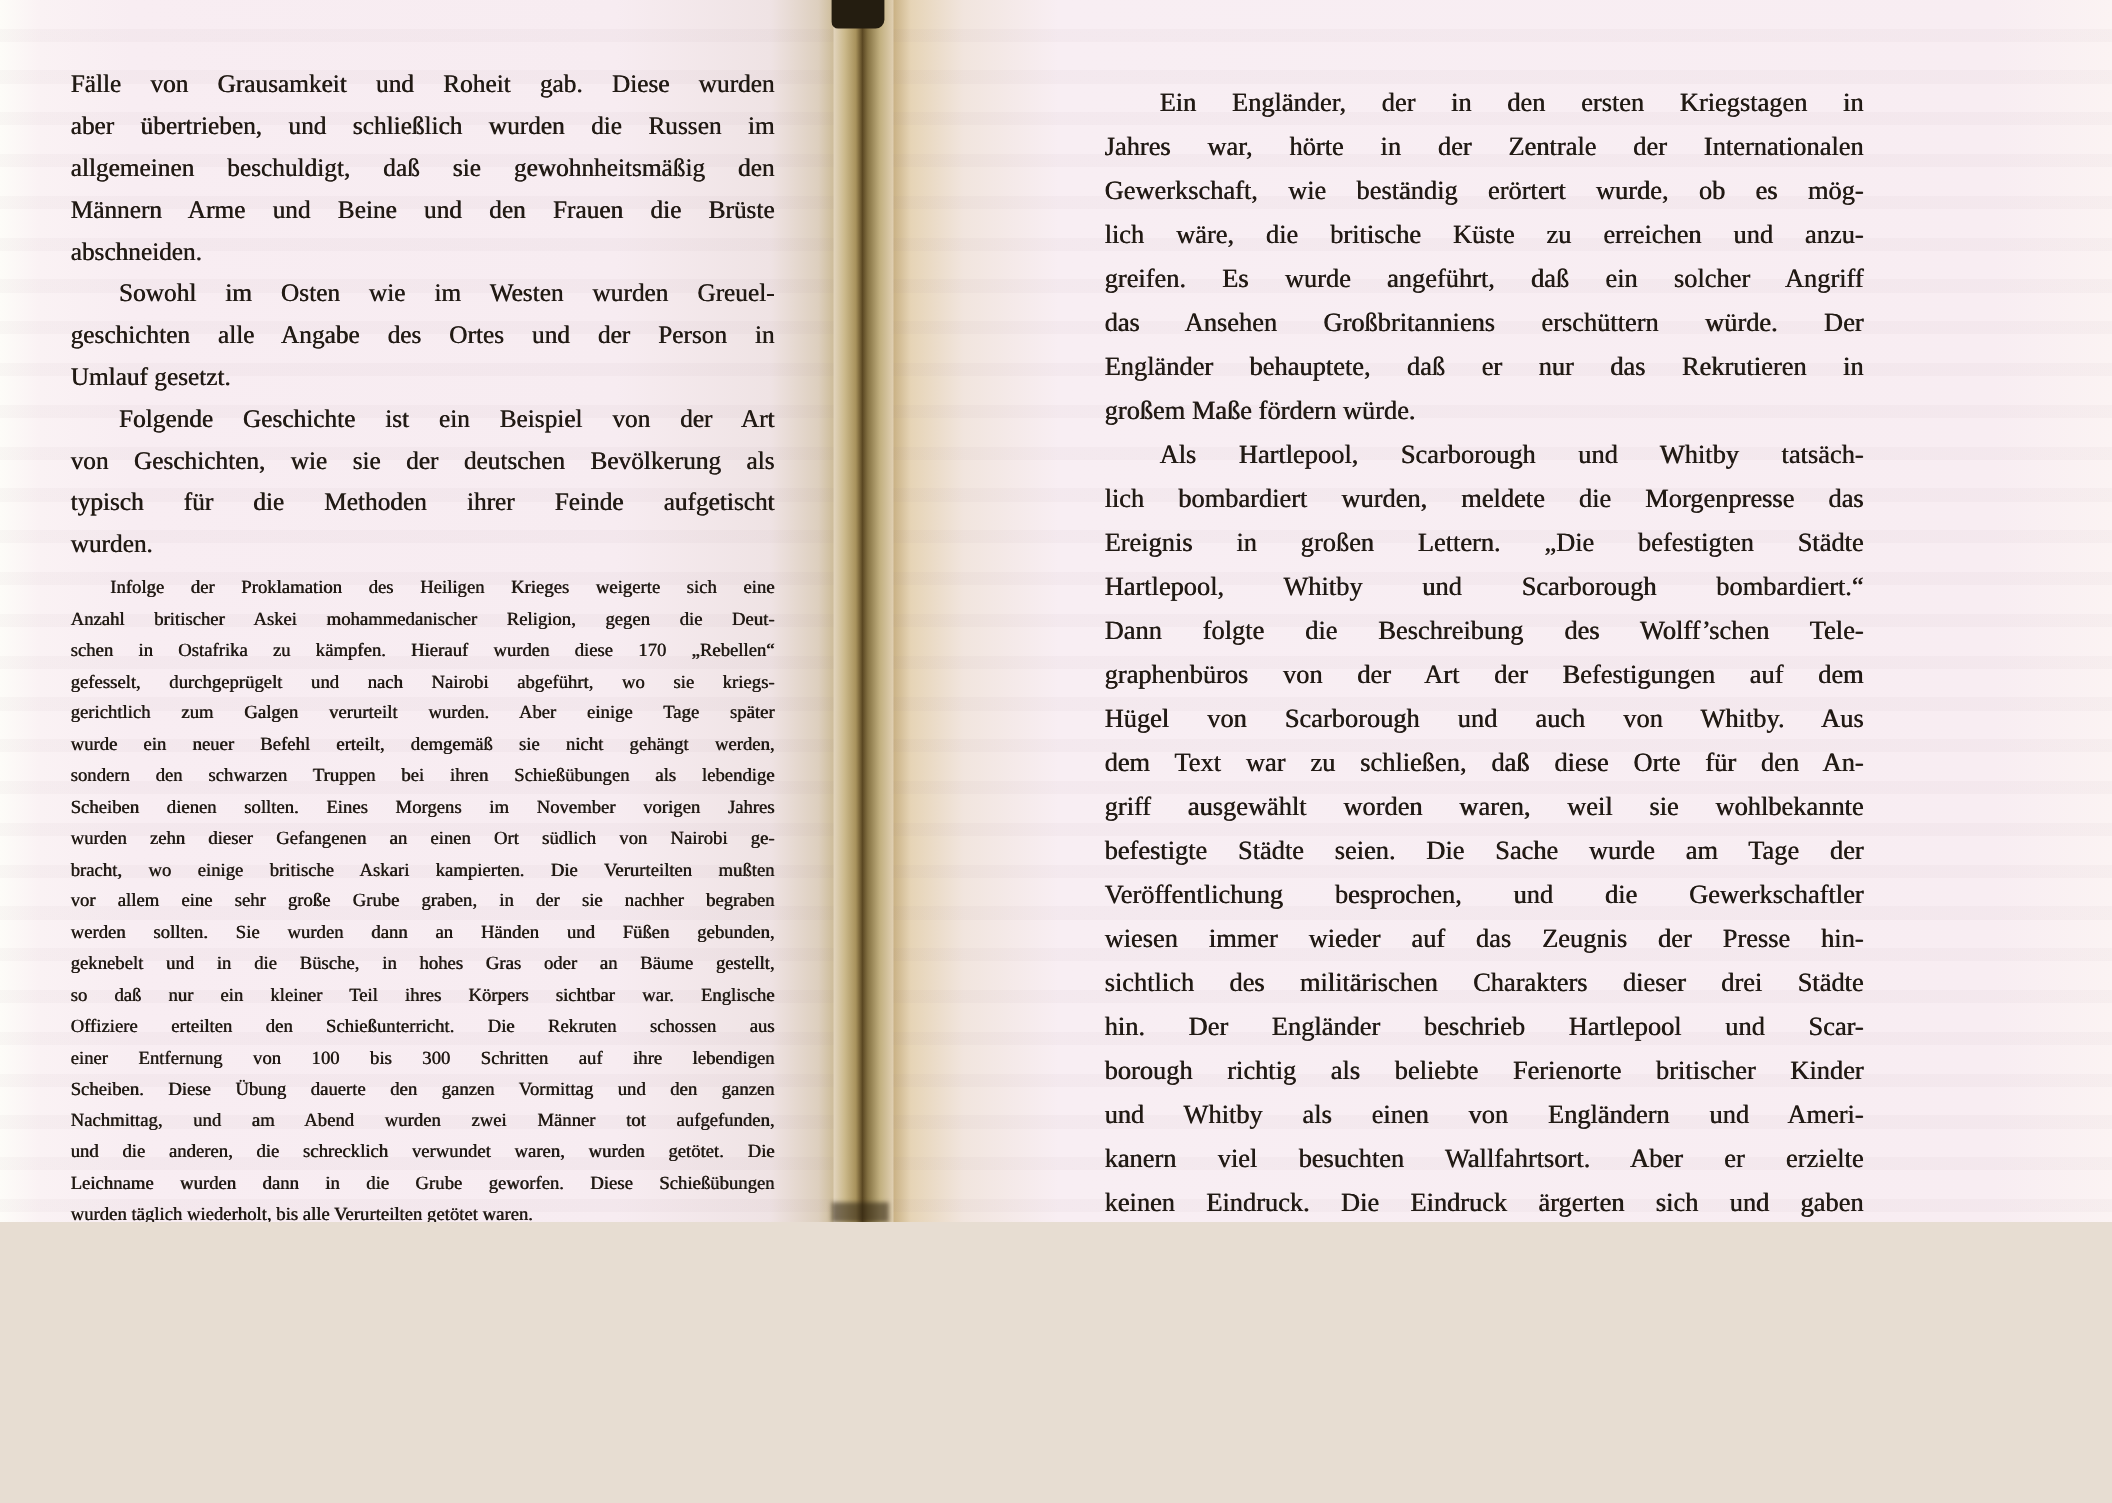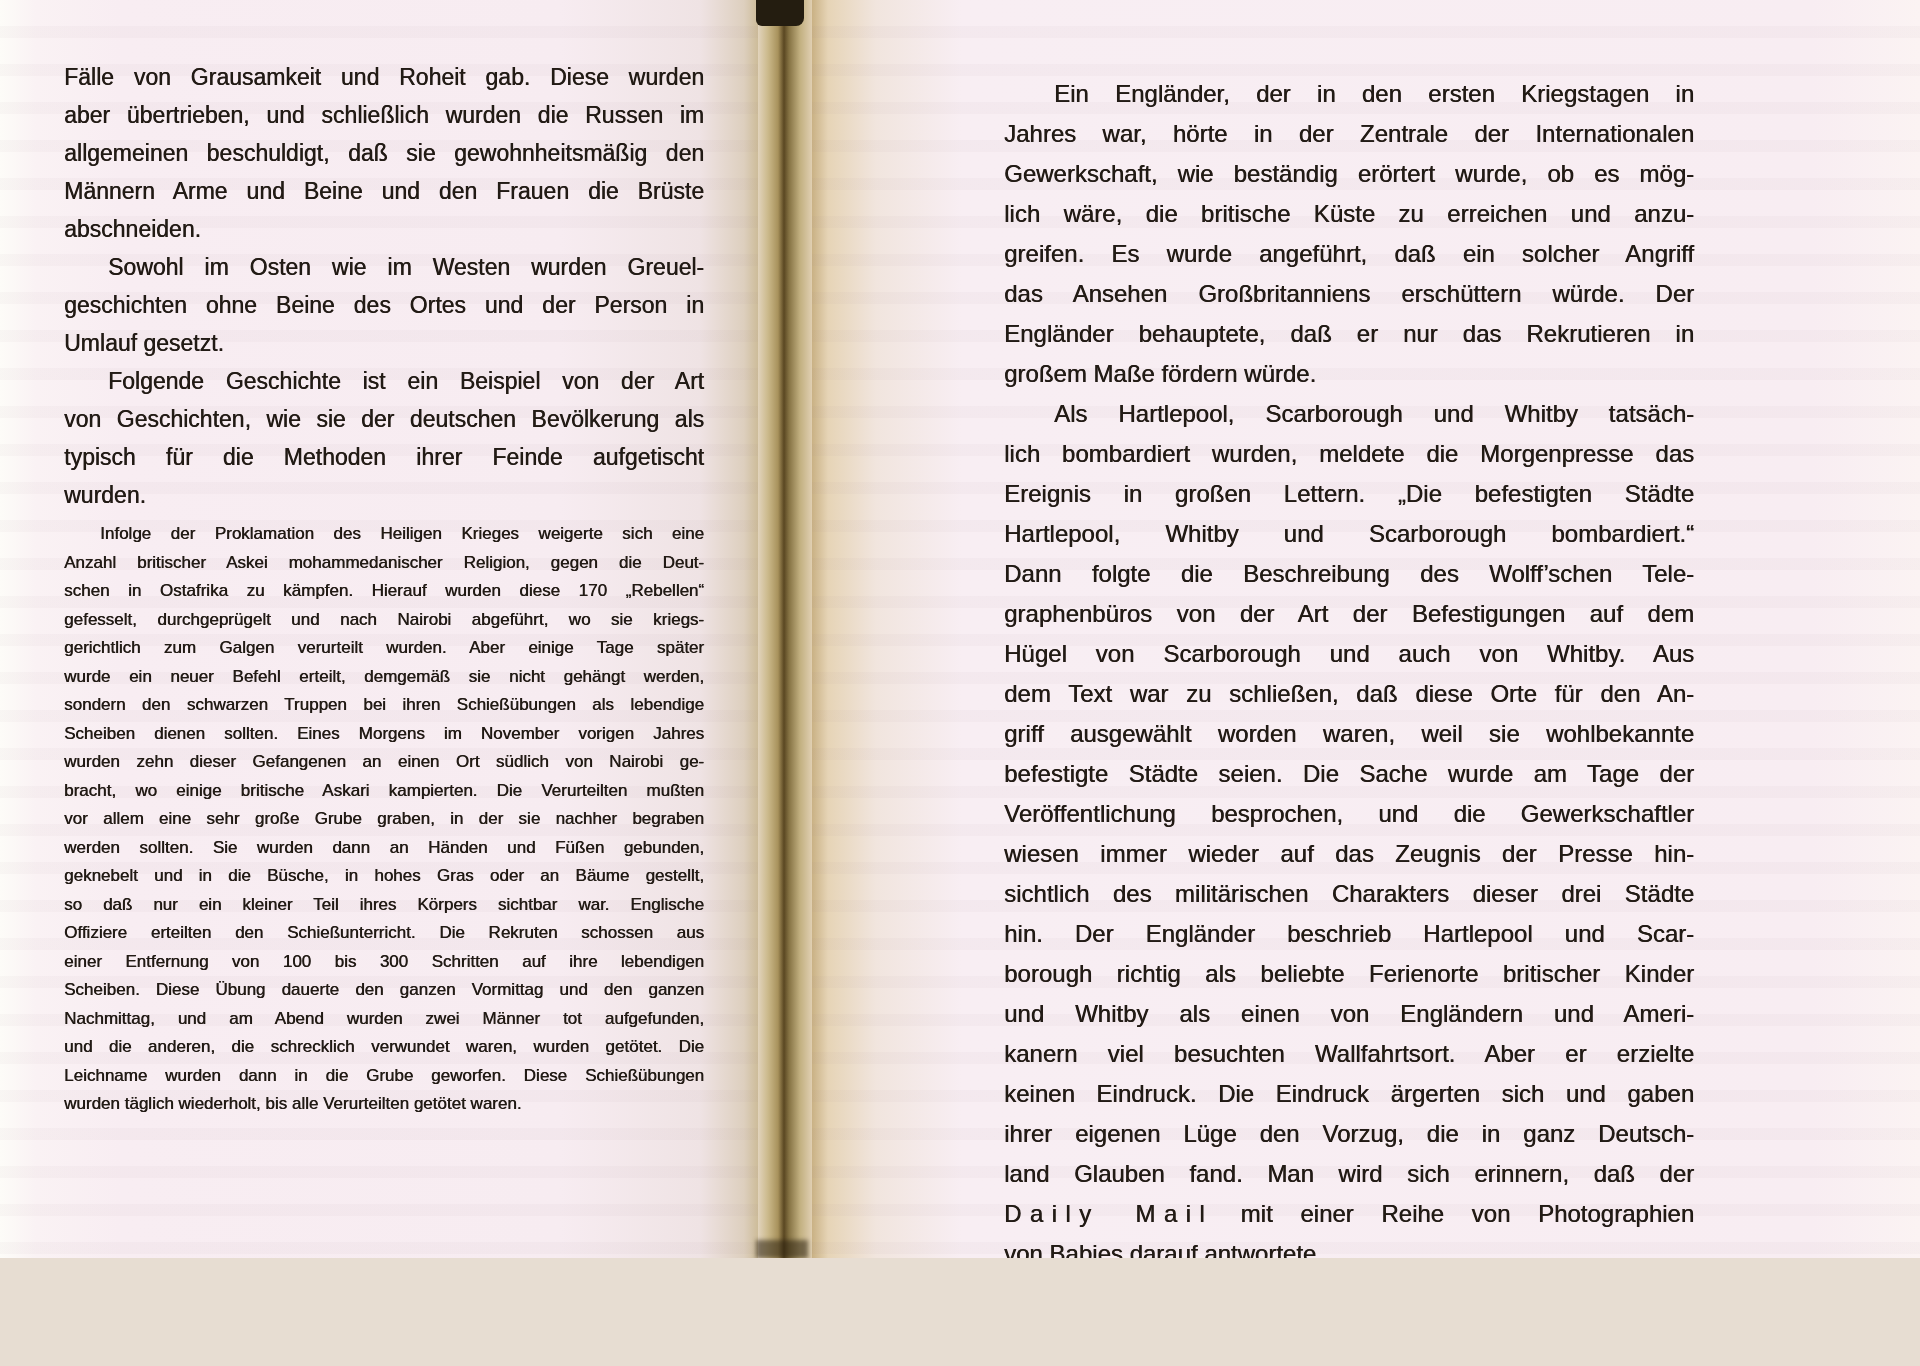--- a/index.html
+++ b/index.html
@@ -1,18 +1,18 @@
 <!DOCTYPE html>
 <html style="--ink: #221b15; --paper-left: #f8edf2; --paper-right: #f8eef3; --binding-tan: #cbb98b; --binding-dark: #5a4722; --page-edge: #fdfcf8;"><head>
 <meta charset="utf-8">
 <style>
   html,body{margin:0;padding:0;background:#e7ddd2;}
   .spread{
-    position:relative;width:1920px;height:1258px;overflow:hidden;
-    font-family:Liberation Sans, sans-serif;
+    position:relative;width:1920px;height:1111px;overflow:hidden;
+    font-family:Liberation Serif, serif;
     color:var(--ink,#221b15);
     background:#efe6da;
   }
   
   .page-left{
     position:absolute;top:0;bottom:0;left:0;width:758px;
     background:linear-gradient(90deg,
       #fdfcf8 0px,#faf2f4 36px,#f8edf2 120px,#f7ecf1 560px,#efe3e4 700px,#ddcfbe 744px,#cdbc99 758px);
   }
   
@@ -79,21 +79,21 @@
   <div class="text-col left-col" id="left-col">
       <div class="para body">
         <div class="line">Fälle von Grausamkeit und Roheit gab. Diese wurden</div>
         <div class="line">aber übertrieben, und schließlich wurden die Russen im</div>
         <div class="line">allgemeinen beschuldigt, daß sie gewohnheitsmäßig den</div>
         <div class="line">Männern Arme und Beine und den Frauen die Brüste</div>
         <div class="line last">abschneiden.</div>
       </div>
       <div class="para body">
         <div class="line indent">Sowohl im Osten wie im Westen wurden Greuel-</div>
-        <div class="line">geschichten ohne Beine des Ortes und der Person in</div>
+        <div class="line">geschichten alle Angabe des Ortes und der Person in</div>
         <div class="line last">Umlauf gesetzt.</div>
       </div>
       <div class="para body">
         <div class="line indent">Folgende Geschichte ist ein Beispiel von der Art</div>
         <div class="line">von Geschichten, wie sie der deutschen Bevölkerung als</div>
         <div class="line">typisch für die Methoden ihrer Feinde aufgetischt</div>
         <div class="line last">wurden.</div>
       </div>
       <div class="para quote">
         <div class="line indent">Infolge der Proklamation des Heiligen Krieges weigerte sich eine</div>

